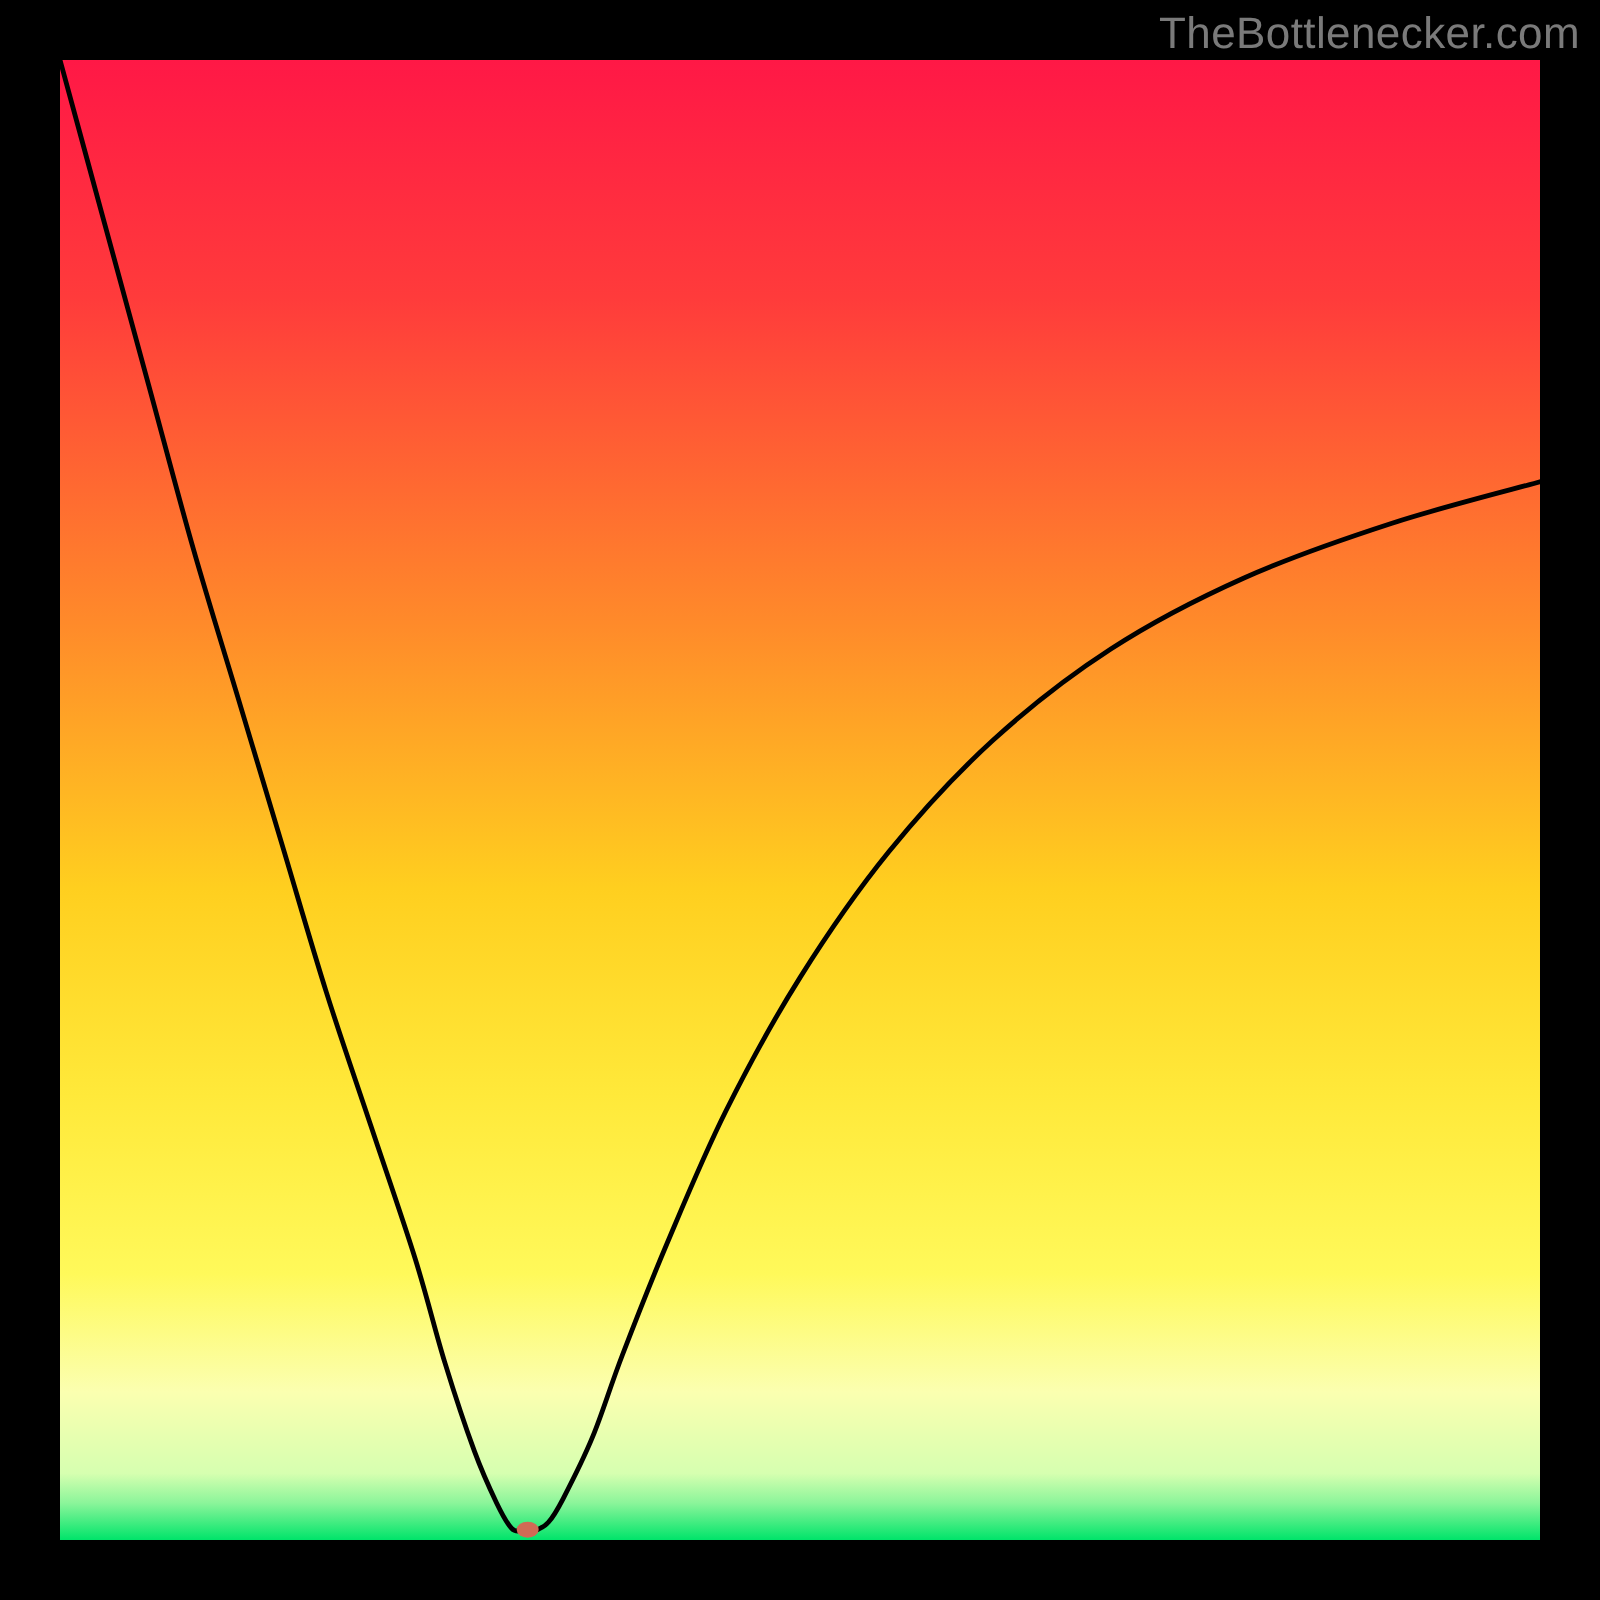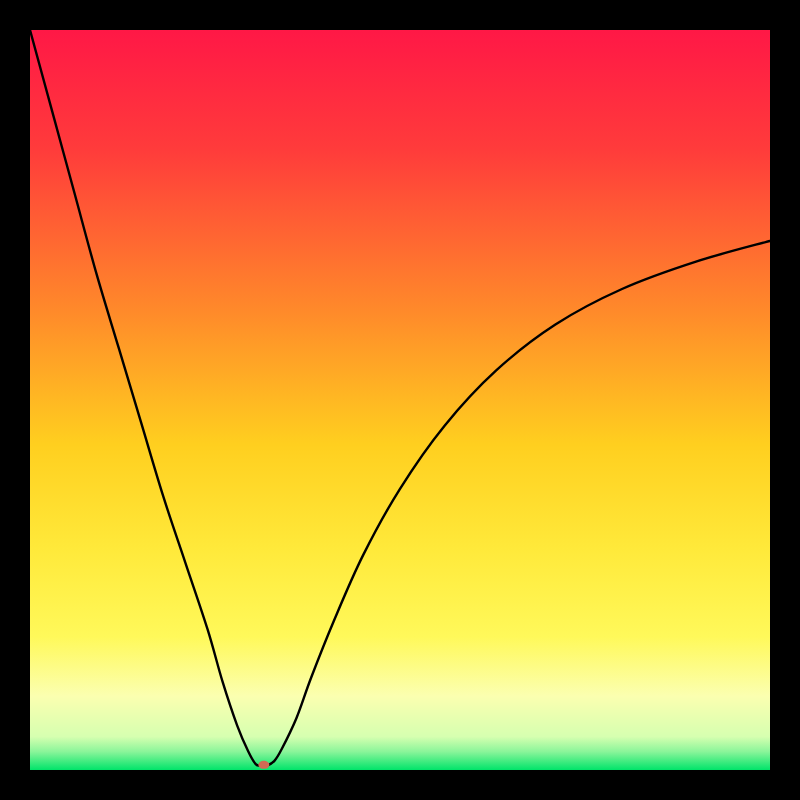--- a/index.html
+++ b/index.html
@@ -37,20 +37,21 @@
     font-weight: 400;
     color: #7a7a7a;
     letter-spacing: 0.2px;
   }
 </style>
 </head>
 <body>
 
 <div class="stage">
 
+  <div class="watermark">TheBottlenecker.com</div>
 
   <div class="plot">
     <svg id="chart-svg" viewBox="0 0 740 740">
       <defs>
         <linearGradient id="bg-grad" x1="0" y1="0" x2="0" y2="1">
             <stop offset="0%" stop-color="#ff1846"></stop>
             <stop offset="16%" stop-color="#ff3b3b"></stop>
             <stop offset="38%" stop-color="#ff8a2a"></stop>
             <stop offset="56.00000000000001%" stop-color="#ffcf1f"></stop>
             <stop offset="70%" stop-color="#ffe93a"></stop>

